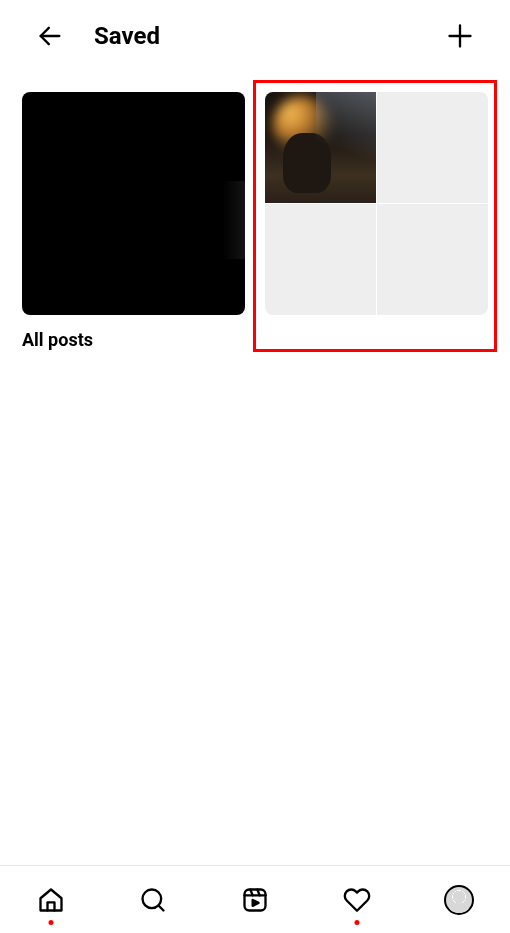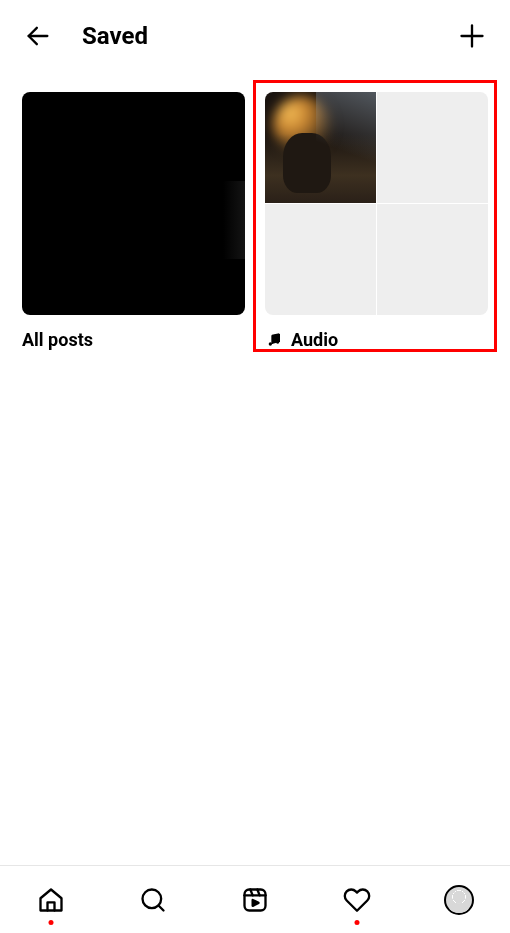--- a/index.html
+++ b/index.html
@@ -12,21 +12,21 @@
       height: 933px;
       background: #fff;
       font-family: -apple-system, BlinkMacSystemFont, "Segoe UI", Roboto, Helvetica, Arial, sans-serif;
       position: relative;
       overflow: hidden;
     }
     .header {
       display: flex;
       align-items: center;
       justify-content: space-between;
-      padding: 18px 22px;
+      padding: 18px 34px;
       height: 72px;
       text-align: right;
     }
     .header-left {
       display: flex;
       align-items: center;
       gap: 28px;
     }
     .back-btn {
       width: 32px;
@@ -251,33 +251,20 @@
   <div class="collection">
     <div class="collection-thumb thumb-grid">
       <div class="thumb-cell photo">
         <div class="photo-figure"></div>
         <div class="photo-light"></div>
       </div>
       <div class="thumb-cell"></div>
       <div class="thumb-cell"></div>
       <div class="thumb-cell"></div>
     </div>
-    <div class="collection-label">
-      <span class="music-icon">
-        <svg width="16" height="16" viewBox="0 0 24 24" fill="#000">
-          <path d="M9 18V5l11-2v12"></path>
-          <circle cx="6.5" cy="18" r="2.5"></circle>
-          <circle cx="17.5" cy="15" r="2.5"></circle>
-          <path d="M9 5 L9 18" stroke="#000" stroke-width="2" fill="none"></path>
-          <path d="M20 3 L20 15" stroke="#000" stroke-width="2" fill="none"></path>
-          <path d="M9 5 L20 3" stroke="#000" stroke-width="2" fill="none"></path>
-        </svg>
-      </span>
-      <span class="collection-label-text">Audio</span>
-    </div>
   </div>
 </div>
 
 <div class="highlight-box" id="hl" style="left: 253px; top: 80px; width: 244px; height: 272px;"></div>
 
 <div class="bottom-nav">
   <div class="nav-item">
     <svg width="28" height="28" viewBox="0 0 24 24" fill="none" stroke="#000" stroke-width="2" stroke-linecap="round" stroke-linejoin="round">
       <path d="M3 10.5 L12 3 L21 10.5 V21 H3 Z"></path>
       <path d="M9 21 V14 H15 V21"></path>

